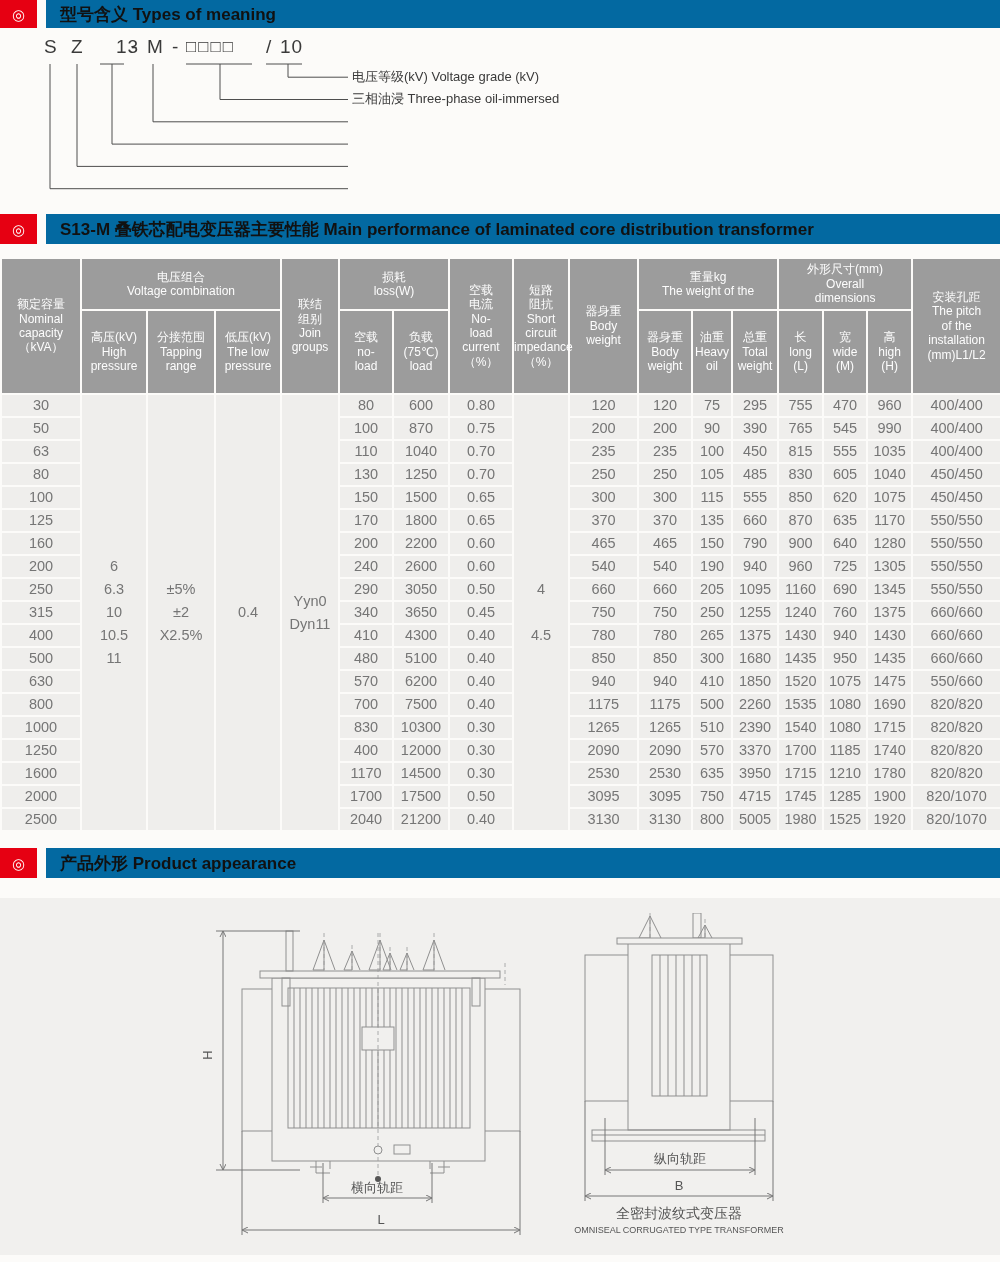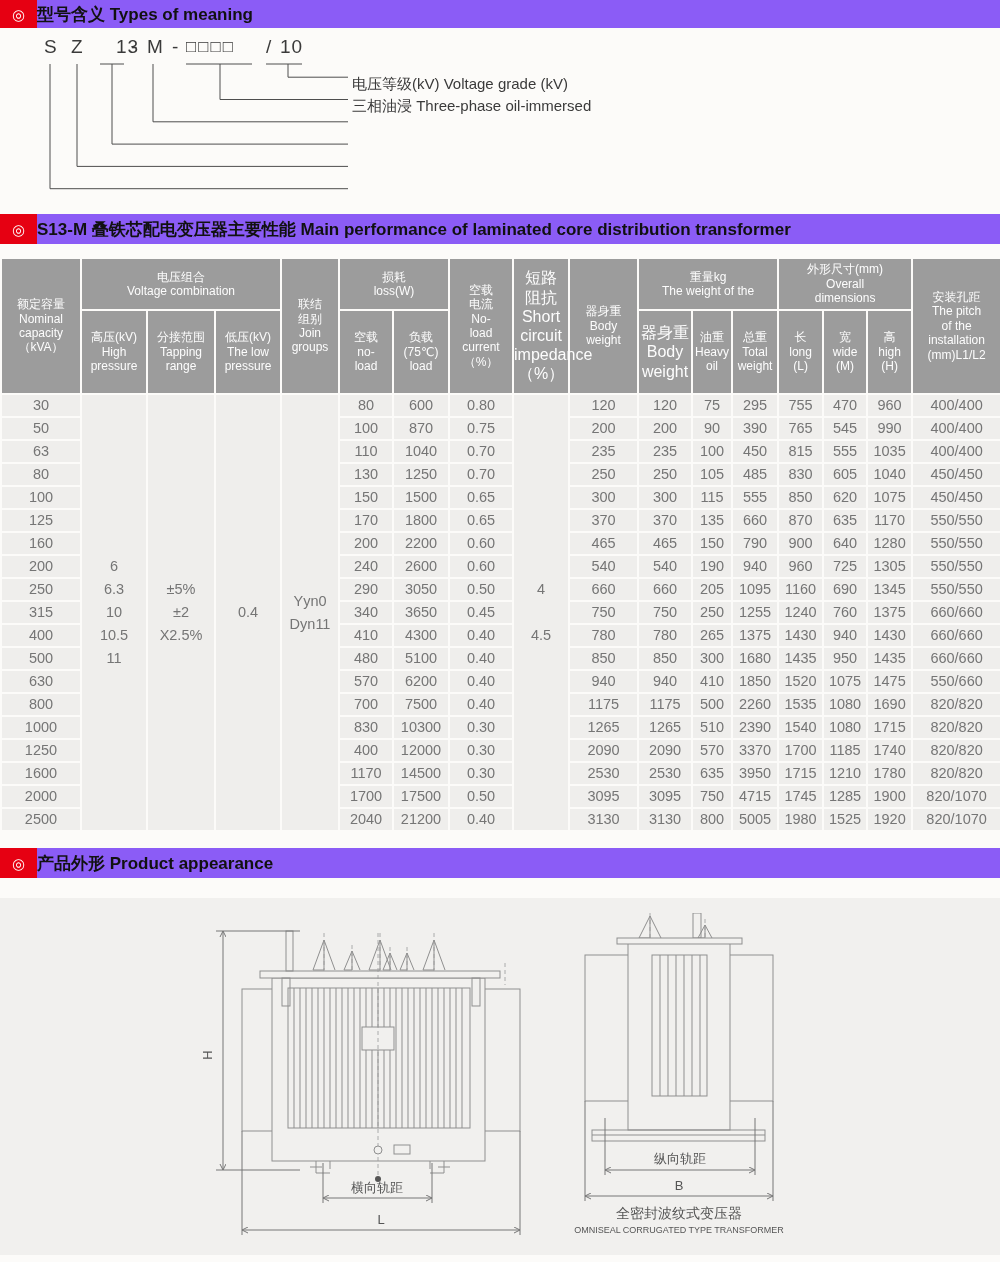--- a/index.html
+++ b/index.html
@@ -10,43 +10,43 @@
     color:#333; overflow:hidden;
   }
   
   .banner { position:relative; display:flex; align-items:stretch; height:30px; margin-bottom:0; }
   .banner-icon {
     width:37px; flex:0 0 37px; background:#e60012; color:#fff;
     display:flex; align-items:center; justify-content:center;
     font-size:15px; line-height:1;
   }
   .banner-bar {
-    flex:1; background:#8b5cf6; margin-left:0;
-    display:flex; align-items:center; 
+    flex:1; background:#0369a1; margin-left:9px;
+    display:flex; align-items:center; padding-left:14px;
     font-weight:bold; font-size:17px; color:#111;
   }
   #banner1 { height:28px; }
   
   .code-diagram { position:relative; height:186px; }
   .code-part { position:absolute; top:8px; font-size:19px; color:#3a3a3a; letter-spacing:1px; }
   .code-boxes { font-size:17px; letter-spacing:2px; color:#3a3a3a; }
-  .meanings { position:absolute; left:352px; top:38px; font-size:15px; color:#3a3a3a;margin-top:7px; }
+  .meanings { position:absolute; left:352px; top:38px; font-size:13px; color:#3a3a3a; }
   .meanings div { height:22.3px; line-height:22.3px; white-space:nowrap; }
   .diagram-svg { position:absolute; left:0; top:0; }
   
   .table-wrap { margin-top:13px; }
   table { width:1000px; border-collapse:collapse; table-layout:fixed; }
   th, td { border:2px solid #fcfbf9; text-align:center; vertical-align:middle; white-space:pre-line; }
   thead th {
     background:#9c9c9c; color:#fdfdfd; font-weight:normal;
     font-size:12px; line-height:1.2; padding:3px 0;
   }
   thead tr.h1 th.grp { height:52px; }
   thead tr.h2 th { height:84px; }
-  thead th.small { font-size:16px; }
+  thead th.small { font-size:12px; }
   tbody td {
     background:#efeeec; color:#757575; font-size:14.5px;
     height:23px; line-height:19px; padding:0;
   }
   tbody td.merged { line-height:23px; vertical-align:middle; }
   
   .appearance-panel { position:relative; margin-top:20px; height:357px; background:#f1f0ee; }
   .drawing { position:absolute; top:15px; }
   .dwg-line { stroke:#8f8f8f; stroke-width:1; fill:none; }
   .dwg-fill { fill:#f1f0ee; stroke:#8f8f8f; stroke-width:1; }

